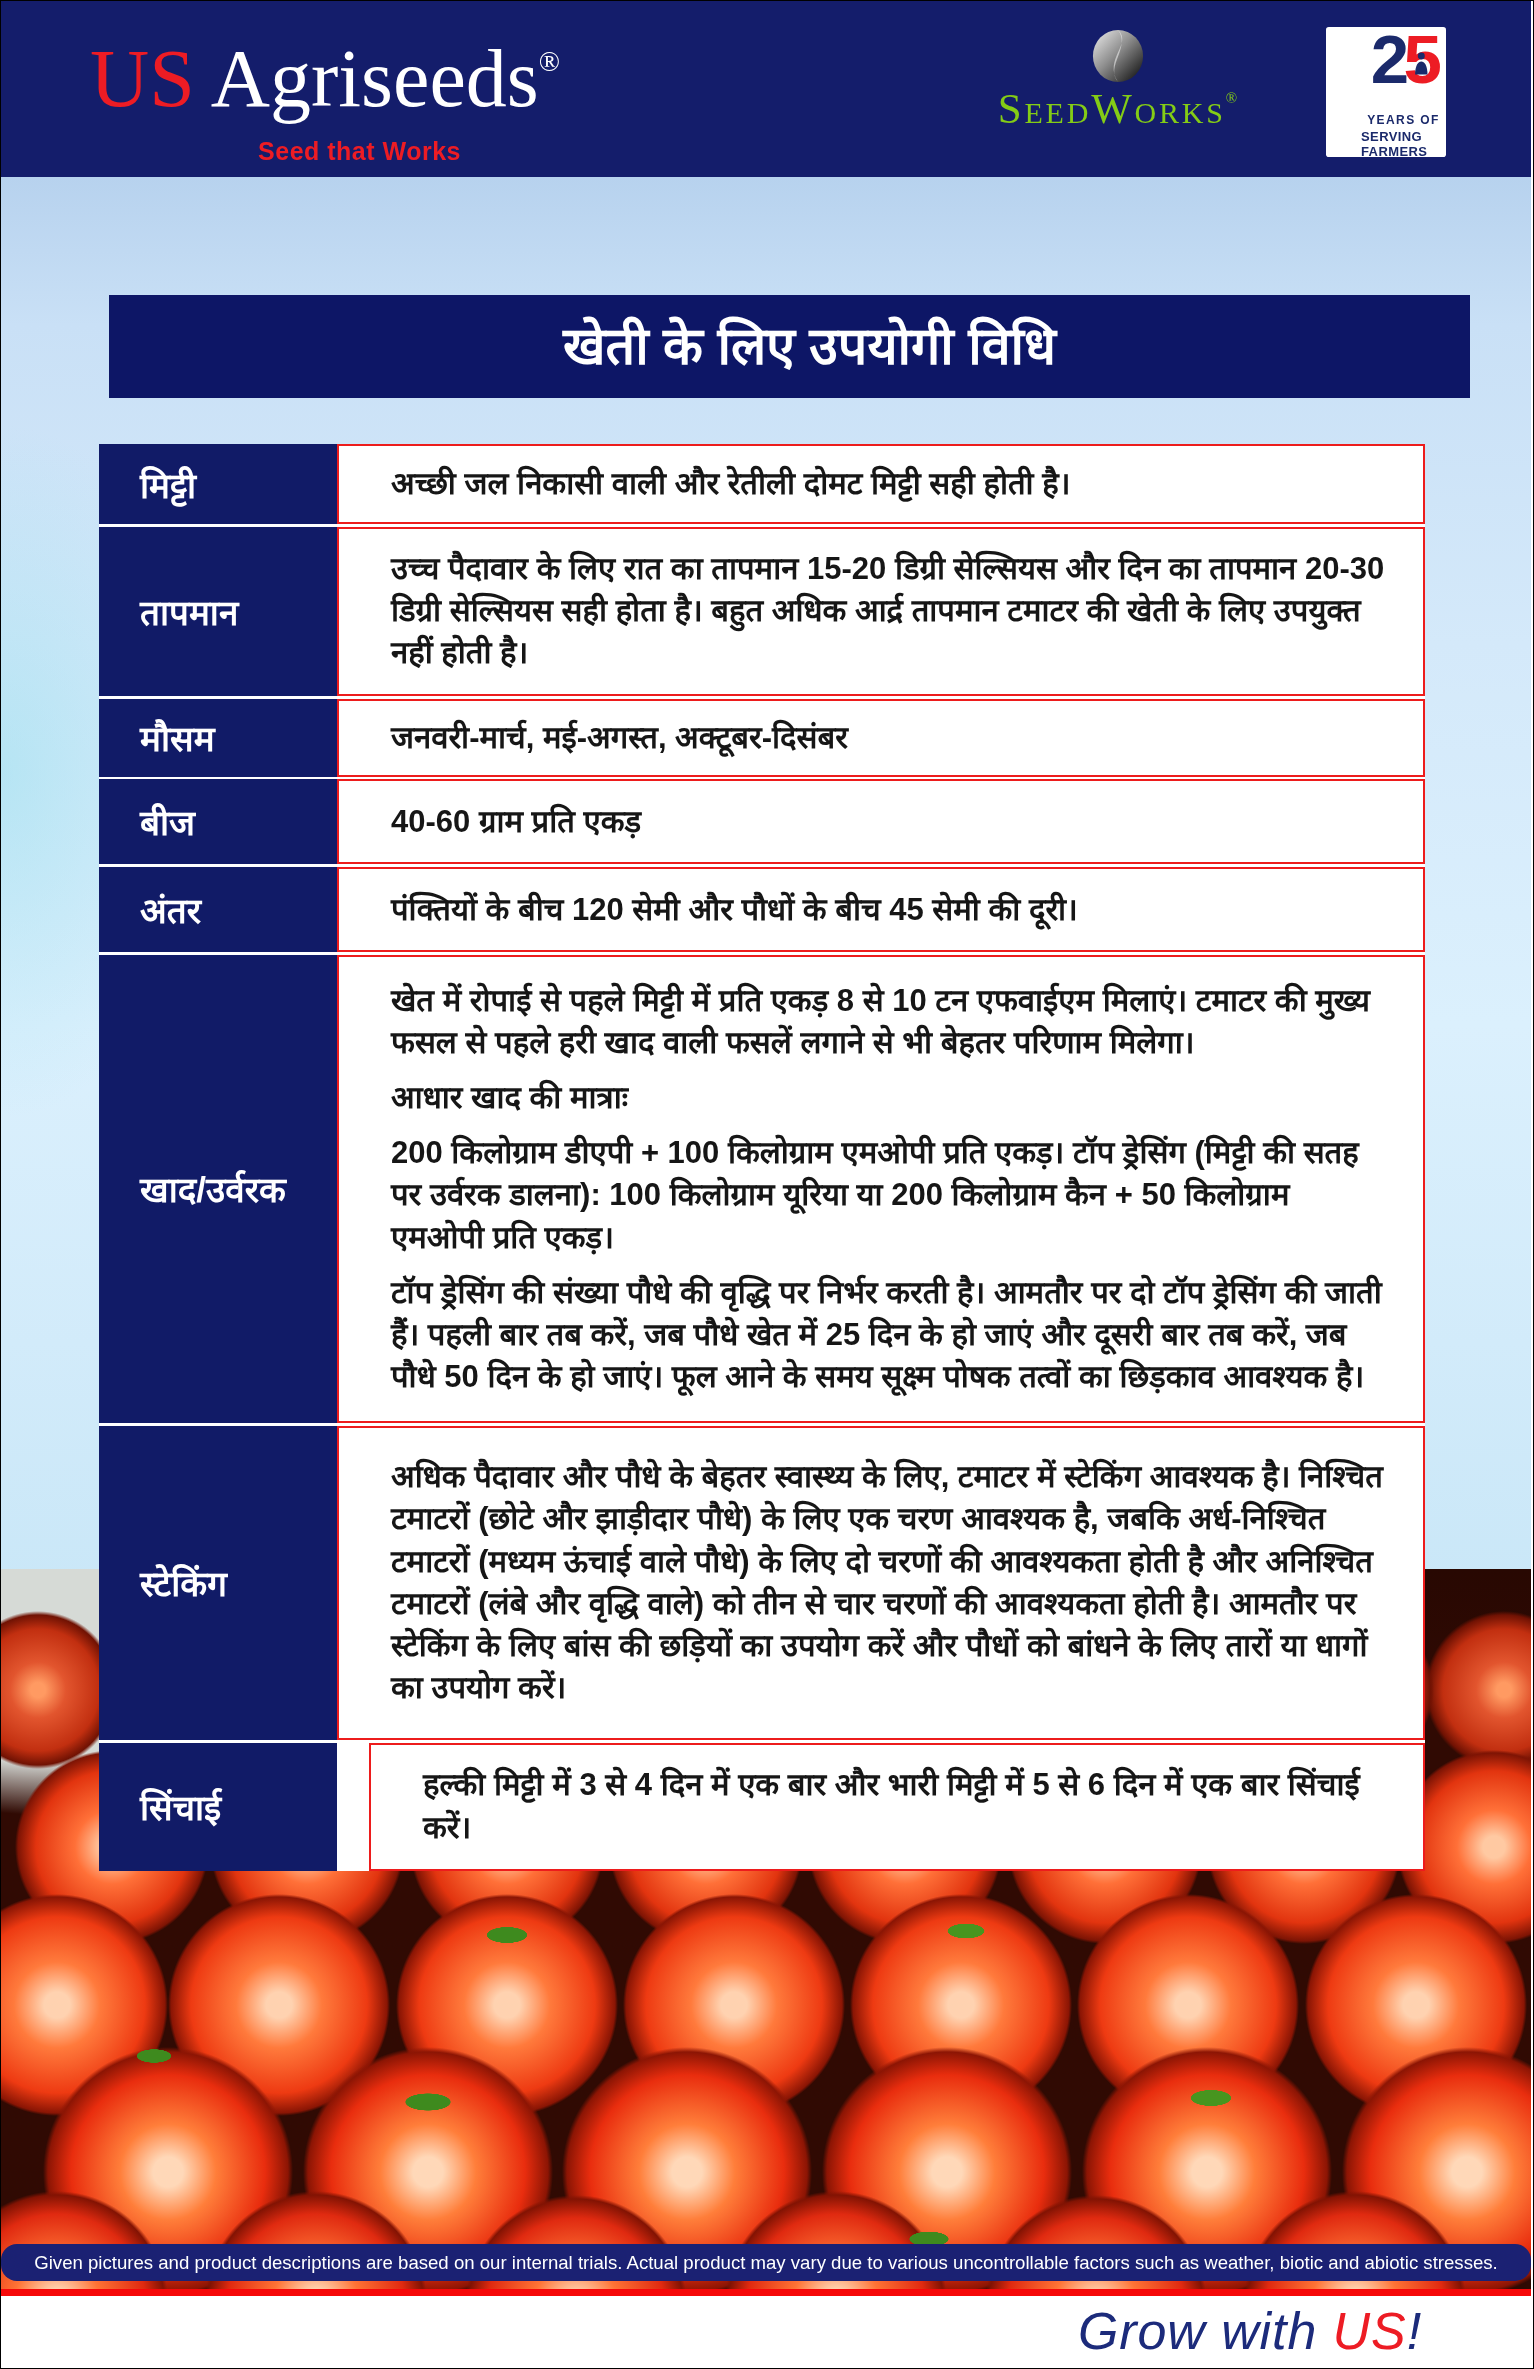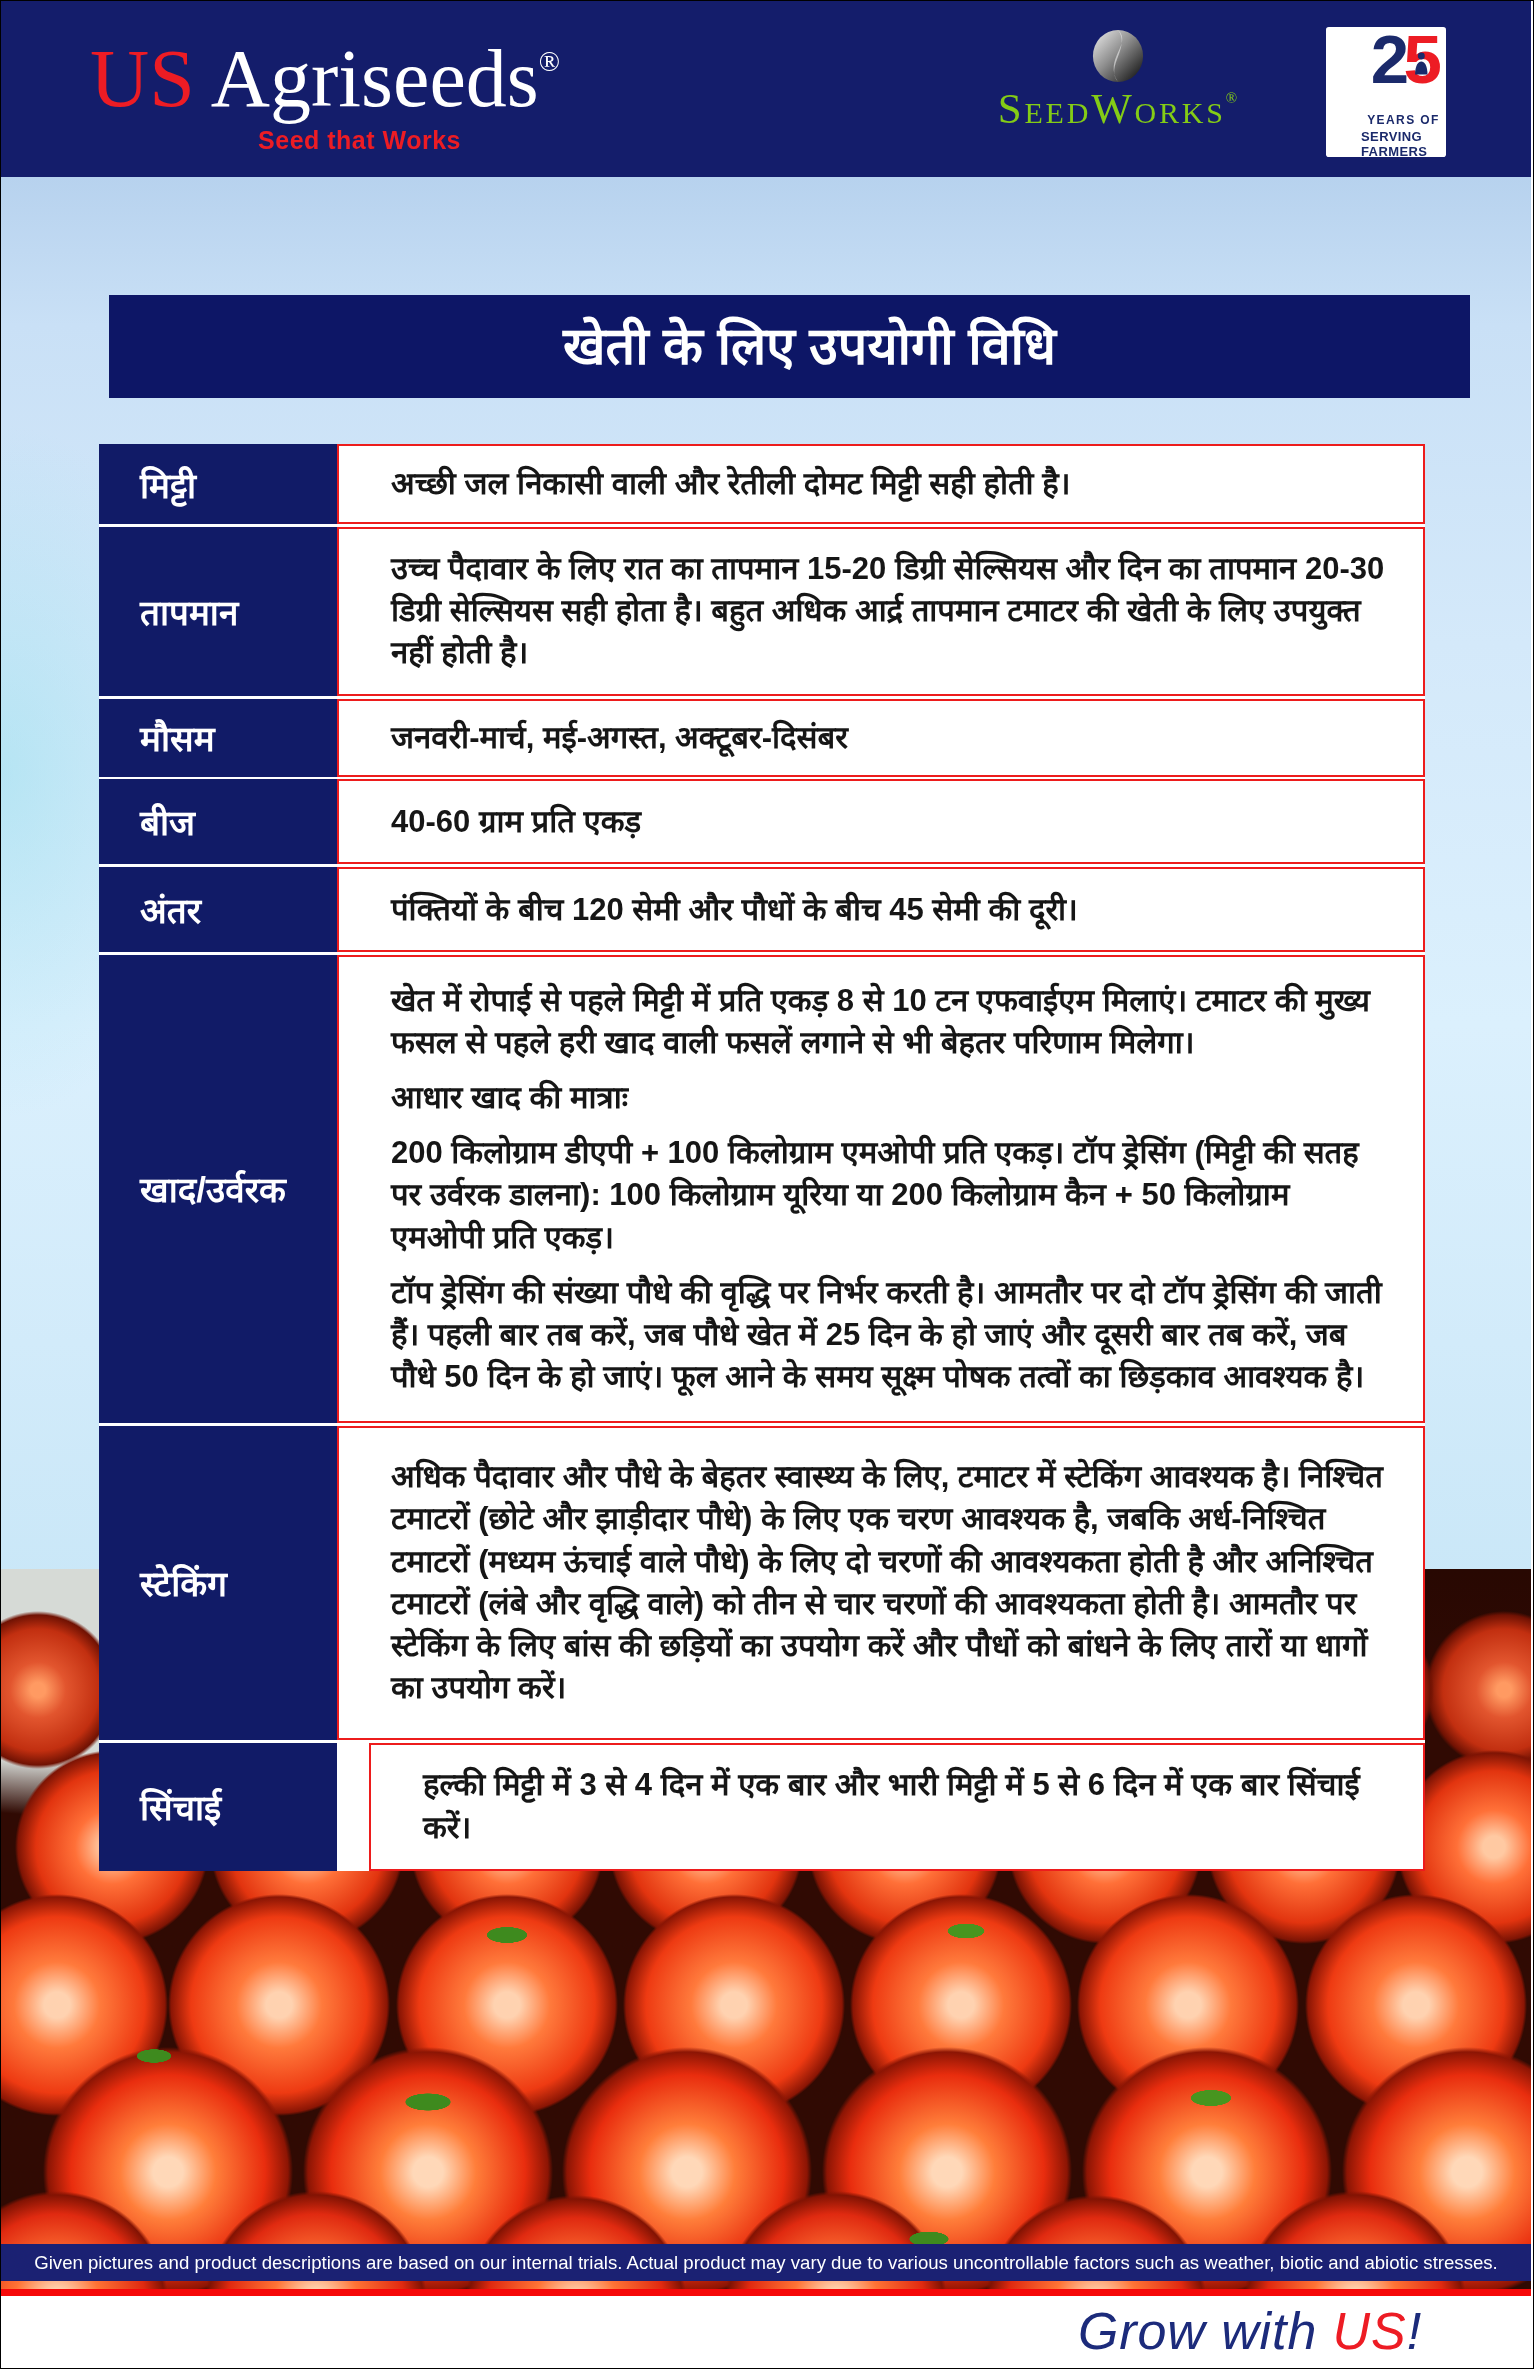--- a/index.html
+++ b/index.html
@@ -80,21 +80,21 @@
       
       radial-gradient(ellipse 371px 232px at 46px 65px, #d6dad6 0 55%, rgba(214,218,214,0) 78%),
       linear-gradient(180deg, rgba(25,4,0,.35) 0, rgba(25,4,0,0) 130px);
   }
   
   .header{position:absolute;left:0;top:0;width:1530px;height:176px;background:#141d6b;}
   .brand{position:absolute;left:89px;top:37px;width:408px;}
   .brand-line{font-family:"Liberation Serif",serif;font-size:82px;line-height:1;color:#fff;white-space:nowrap;}
   .brand-us{color:#ed1c24;}
   .brand-reg{font-size:28px;vertical-align:35px;}
-  .brand-tagline{color:#ed1c24;font-weight:700;font-size:25px;text-align:right;padding-right:37px;margin-top:6px;letter-spacing:0.5px;}
+  .brand-tagline{color:#ed1c24;font-weight:700;font-size:25px;text-align:right;padding-right:37px;margin-top:17px;letter-spacing:0.5px;}
   .seedworks{position:absolute;left:996px;top:28px;width:241px;text-align:center;color:#84cc16;}
   .seed-icon{display:block;margin:0 auto 3.7px auto;}
   .sw-text{font-family:"Liberation Serif",serif;font-variant:small-caps;font-size:43px;letter-spacing:2.8px;line-height:1;white-space:nowrap;}
   .sw-reg{font-size:15px;vertical-align:20.4px;letter-spacing:0;}
   .badge{position:absolute;left:1325px;top:26px;width:120px;height:130px;background:#fff;border-radius:2.8px;
          display:flex;flex-direction:column;align-items:center;justify-content:center;padding-top:1.9px;box-sizing:border-box;padding-left:35px;}
   .badge-num{font-size:69px;font-weight:700;line-height:.95;letter-spacing:-5.6px;position:relative;}
   .badge-2{color:#1b2a6b;}
   .badge-5{color:#ed1c24;}
   .farmer{position:absolute;right:5.6px;top:24px;}
@@ -126,21 +126,21 @@
   .t-row:nth-child(3){min-height:78px;}
   .t-row:nth-child(4){min-height:85px;}
   .t-row:nth-child(5){min-height:85px;}
   .t-row:nth-child(6){min-height:468px;}
   .t-row:nth-child(7){min-height:314px;}
   .t-row:nth-child(8){min-height:128px;gap:32px;}
   
   .disclaimer-bar{
     position:absolute;left:0;top:2243px;width:1530px;height:37px;
     background:#1b2173;color:#fff;font-size:18.6px;line-height:37px;
-    text-align:center;white-space:nowrap;overflow:hidden;
+    text-align:center;white-space:nowrap;overflow:hidden;border-radius:16px;
   }
   .redline{position:absolute;left:0;top:2288px;width:1530px;height:6.5px;background:#f60909;}
   .grow-strip{
     position:absolute;left:0;top:2295px;width:1530px;height:70px;background:#fff;
     display:flex;align-items:center;justify-content:flex-end;padding-right:109px;box-sizing:border-box;
   }
   .grow-text{font-style:italic;font-size:52px;color:#1c2b7b;letter-spacing:0.9px;white-space:nowrap;}
   .grow-us{color:#ed1c24;}
 </style>
 </head>

